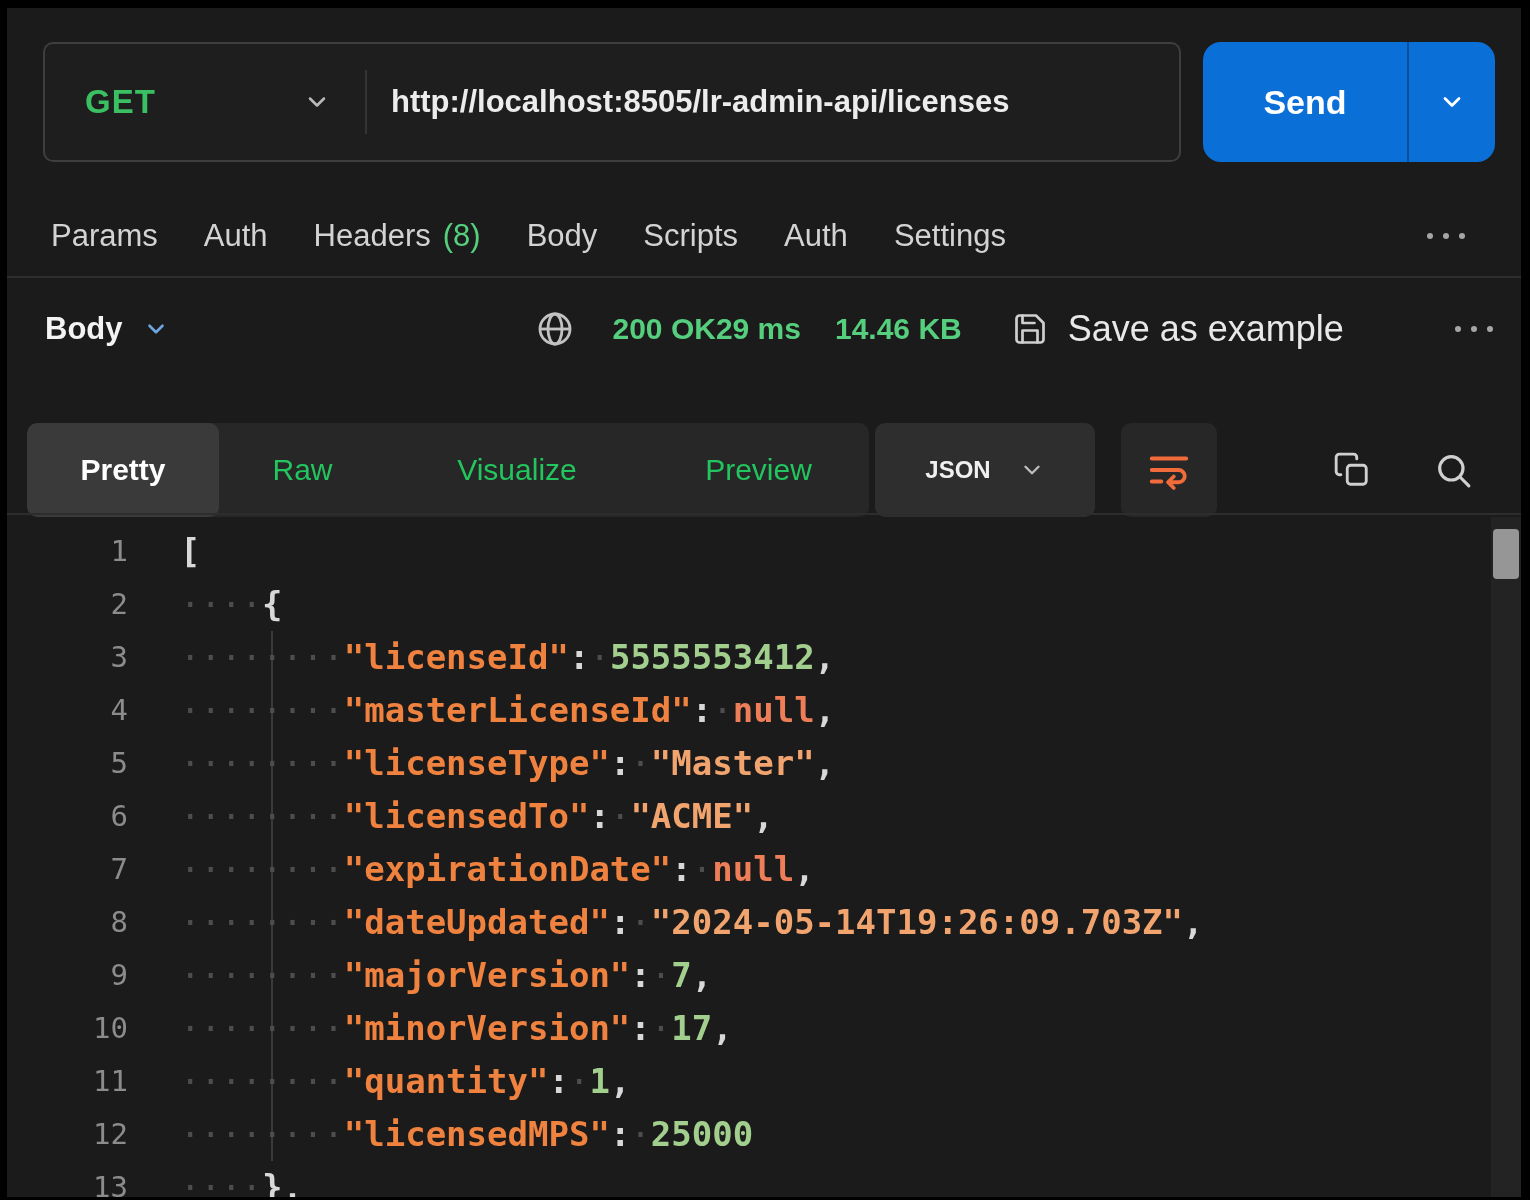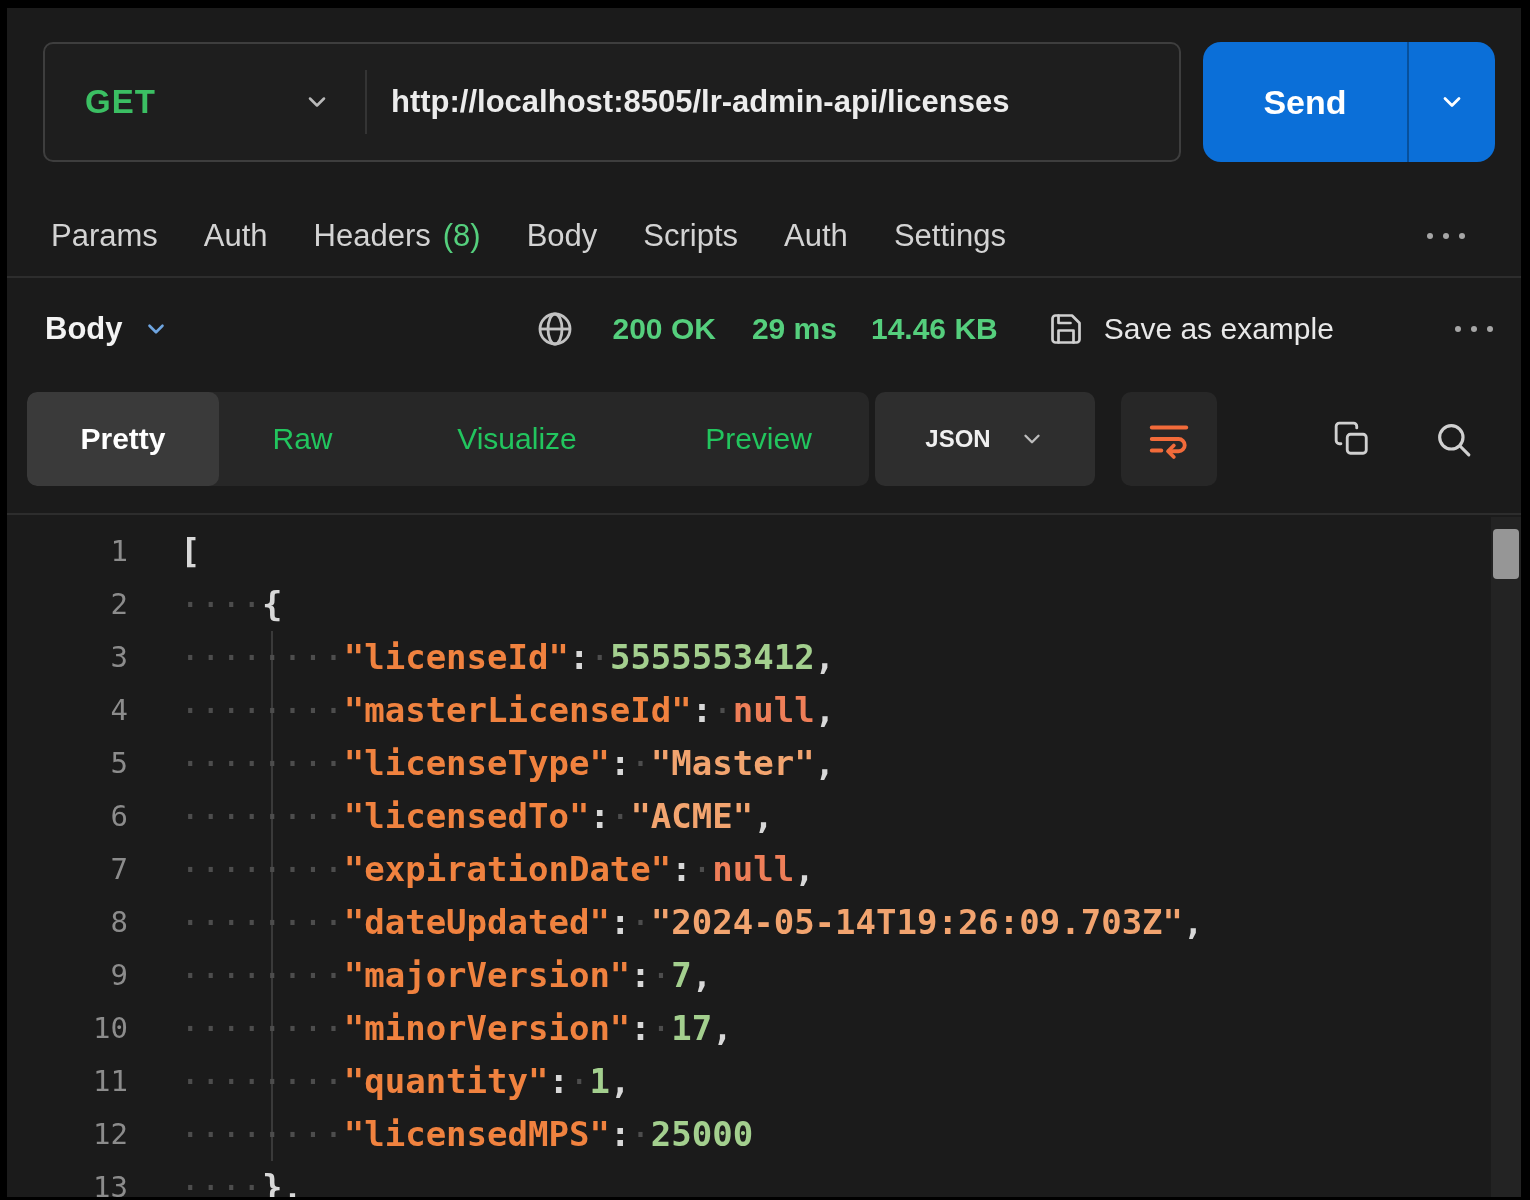--- a/index.html
+++ b/index.html
@@ -31,27 +31,27 @@
 
   .hr1 { position:absolute; top:268px; left:0; width:100%; height:2px; background:#2d2d2d; }
 
   
   .resp-header { position:absolute; top:286px; left:38px; width:1456px; height:70px; display:flex; align-items:center; }
   .resp-pane-select { display:flex; align-items:center; gap:20px; cursor:pointer; }
   .resp-pane-label { font-size:31px; font-weight:700; color:#f3f3f3; }
   .resp-chev { color:#6fa5e0; display:flex; }
   .globe { margin-left:366px; color:#c2c2c2; display:flex; cursor:pointer; }
   .stat { font-size:30px; font-weight:700; color:var(--status-green,#55cf7d); white-space:nowrap; }
-  .stat.s1 { margin-left:38px; } .stat.s2 { margin-left:36px; } .stat.s3 { margin-left:34px; }
+  .stat.s1 { margin-left:38px; } .stat.s2 { } .stat.s3 { margin-left:34px; }
   .save-ico { margin-left:50px; color:#cfcfcf; display:flex; cursor:pointer; }
-  .save-label { margin-left:20px; font-size:30px; color:#e8e8e8; cursor:pointer; white-space:nowrap; }
+  .save-label { margin-left:20px; font-size:36px; color:#e8e8e8; cursor:pointer; white-space:nowrap; }
   .resp-header .more-dots { margin-left:auto; margin-right:4px; }
 
   
-  .view-toolbar { position:absolute; top:384px; left:20px; width:1480px; height:94px; display:flex; align-items:center; }
+  .view-toolbar { position:absolute; top:415px; left:20px; width:1480px; height:94px; display:flex; align-items:center; }
   .segs { display:flex; height:94px; background:#272727; border-radius:10px; overflow:hidden; }
   .seg { display:flex; align-items:center; justify-content:center; font-size:30px; color:#22c55e; cursor:pointer; }
   .seg.active { background:#3a3a3a; color:#fff; font-weight:700; border-radius:10px; }
   .json-btn { margin-left:6px; height:94px; width:220px; background:#2e2e2e; border-radius:10px; display:flex; align-items:center; justify-content:center; gap:28px; cursor:pointer; }
   .json-label { font-size:24px; font-weight:700; color:#f0f0f0; }
   .json-btn .chev { color:#bdbdbd; display:flex; }
   .wrap-btn { margin-left:26px; width:96px; height:94px; background:#272727; border-radius:10px; display:flex; align-items:center; justify-content:center; color:var(--wrap-icon,#f26b3a); cursor:pointer; }
   .copy-ico { margin-left:auto; color:#d0d0d0; display:flex; cursor:pointer; }
   .search-ico { margin-left:62px; margin-right:34px; color:#d0d0d0; display:flex; cursor:pointer; }
 

